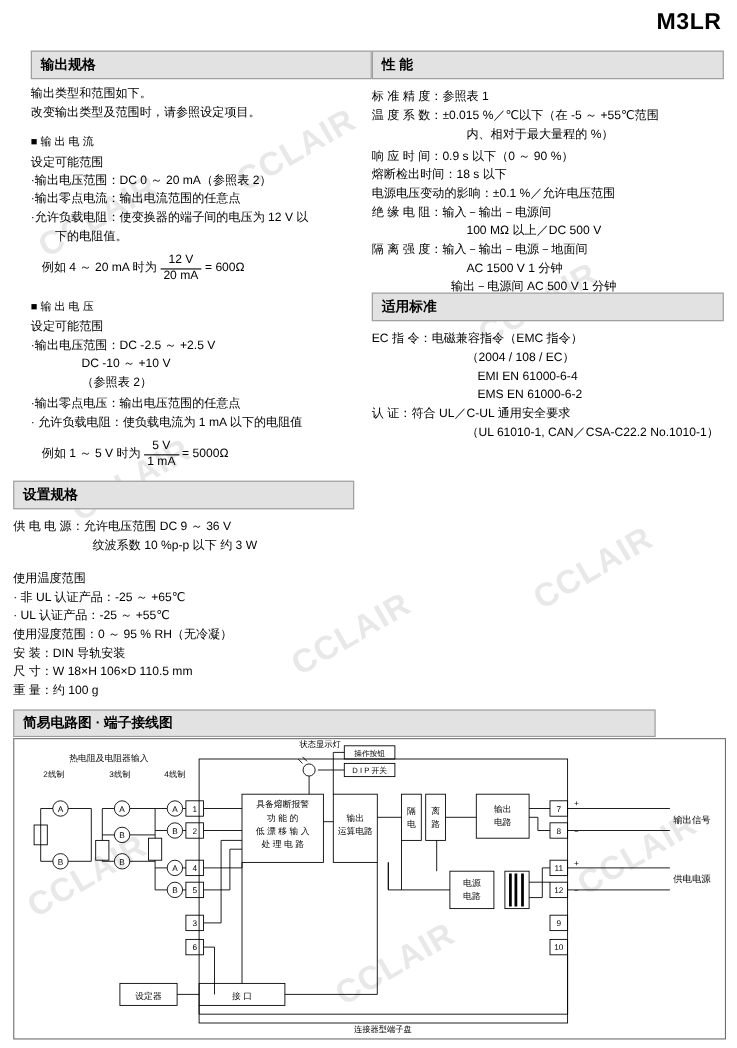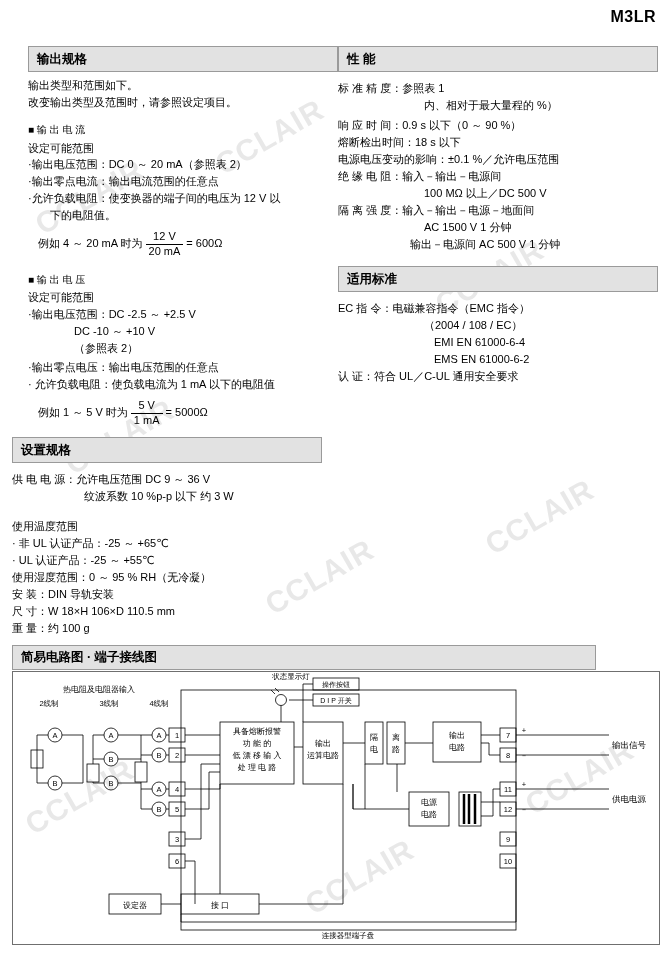--- a/index.html
+++ b/index.html
@@ -7,21 +7,21 @@
     width:670px;height:953px;
     background:#ffffff;
     font-family:"Liberation Sans","DejaVu Sans",sans-serif;
     color:#000;
     position:relative;
     overflow:hidden;
   }
   .page{position:relative;width:670px;height:953px;}
   .title{
     position:absolute;top:8px;right:14px;
-    font-size:16px;font-weight:bold;letter-spacing:0.5px;margin-left:29px;
+    font-size:21px;font-weight:bold;letter-spacing:0.5px;margin-left:29px;
   }
   .secbar{
     background:#e2e2e2;border:1px solid #9a9a9a;
     font-size:12.5px;font-weight:bold;
     padding:3px 8px;
     box-sizing:border-box;
   }
   .col{position:absolute;font-size:11px;line-height:1.45;}
   .colL{left:28px;top:46px;width:310px;}
   .colR{left:338px;top:46px;width:320px;}
@@ -124,40 +124,42 @@
       <p>安            装：DIN 导轨安装</p>
       <p>尺            寸：W 18×H 106×D 110.5 mm</p>
       <p>重            量：约 100 g</p>
     </div>
   </div>
 
   <div class="col colR">
     <div class="secbar">性  能</div>
     <div class="blk" style="margin-top:9px;">
       <p>标 准 精 度：参照表 1</p>
+      <p>温 度 系 数：±0.015 %／℃以下（在 -5 ～ +55℃范围</p>
       <p style="padding-left:86px;">内、相对于最大量程的 %）</p>
       <p style="margin-top:4px;">响 应 时 间：0.9 s 以下（0 ～ 90 %）</p>
       <p>熔断检出时间：18 s 以下</p>
       <p>电源电压变动的影响：±0.1 %／允许电压范围</p>
       <p>绝 缘 电 阻：输入－输出－电源间</p>
       <p style="padding-left:86px;">100 MΩ 以上／DC 500 V</p>
       <p>隔 离 强 度：输入－输出－电源－地面间</p>
       <p style="padding-left:86px;">AC 1500 V   1 分钟</p>
       <p style="padding-left:72px;">输出－电源间   AC 500 V   1 分钟</p>
     </div>
   </div>
 
   <div class="col" style="left:338px;top:266px;width:320px;">
     <div class="secbar">适用标准</div>
     <div class="blk" style="margin-top:9px;">
       <p>EC    指    令：电磁兼容指令（EMC 指令）</p>
       <p style="padding-left:86px;">（2004 / 108 / EC）</p>
       <p style="padding-left:96px;">EMI EN 61000-6-4</p>
       <p style="padding-left:96px;">EMS EN 61000-6-2</p>
       <p>认            证：符合 UL／C-UL 通用安全要求</p>
+      <p style="padding-left:86px;">（UL 61010-1, CAN／CSA-C22.2 No.1010-1）</p>
     </div>
   </div>
 
   <div class="diagwrap">
     <div class="secbar" style="width:584px;">简易电路图 · 端子接线图</div>
     <div class="diagbox">
       <svg width="644" height="270" viewBox="0 0 644 270">
         <g stroke="#000" stroke-width="0.8" fill="none">
 
           <rect x="168" y="18" width="335" height="240"></rect>

